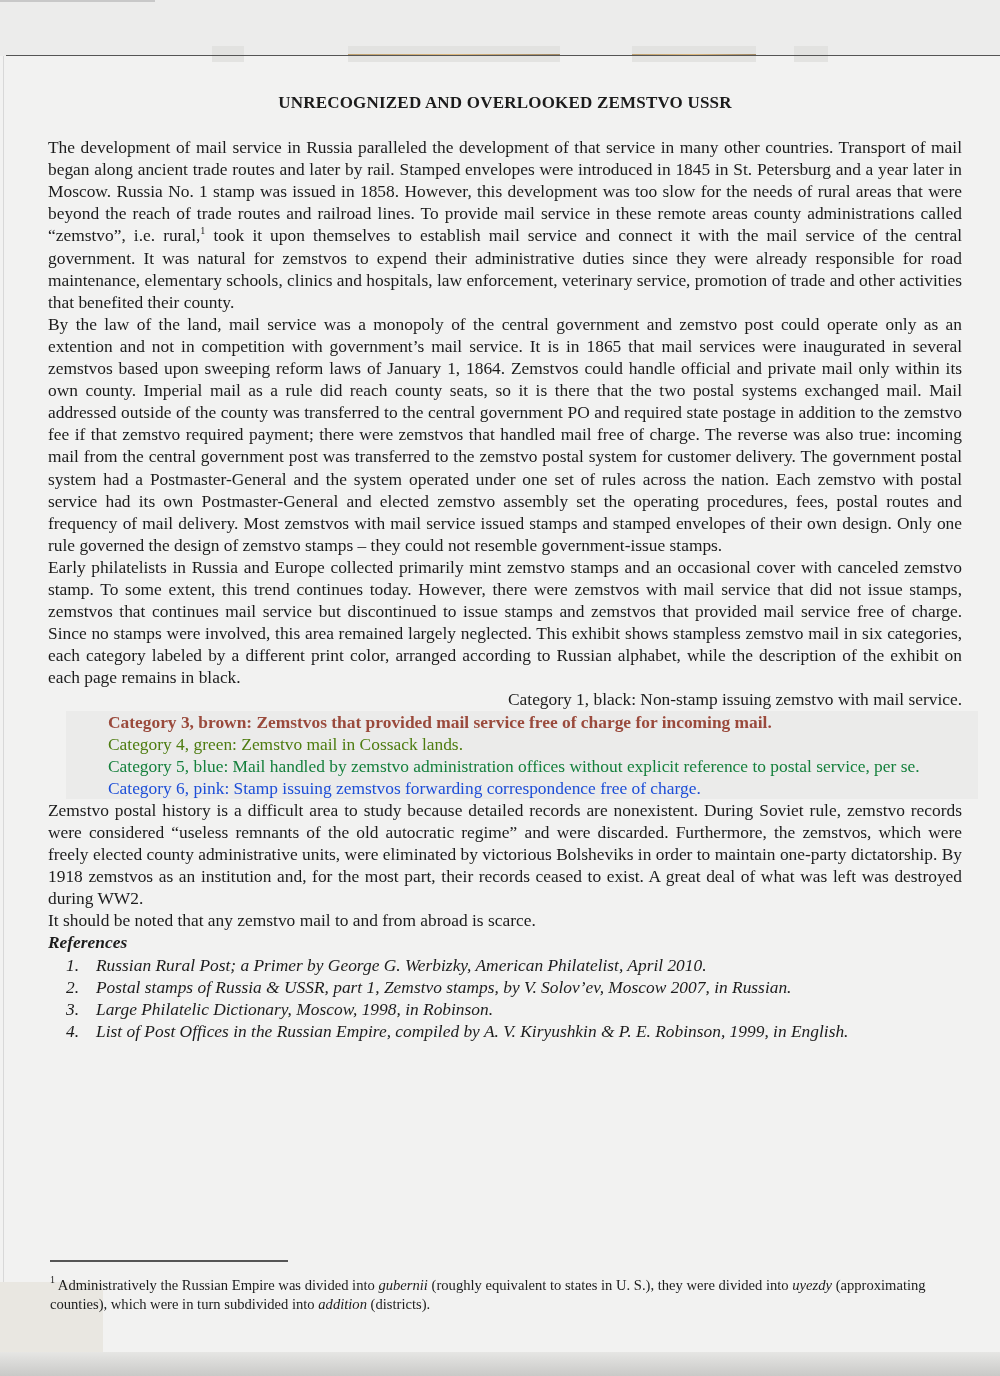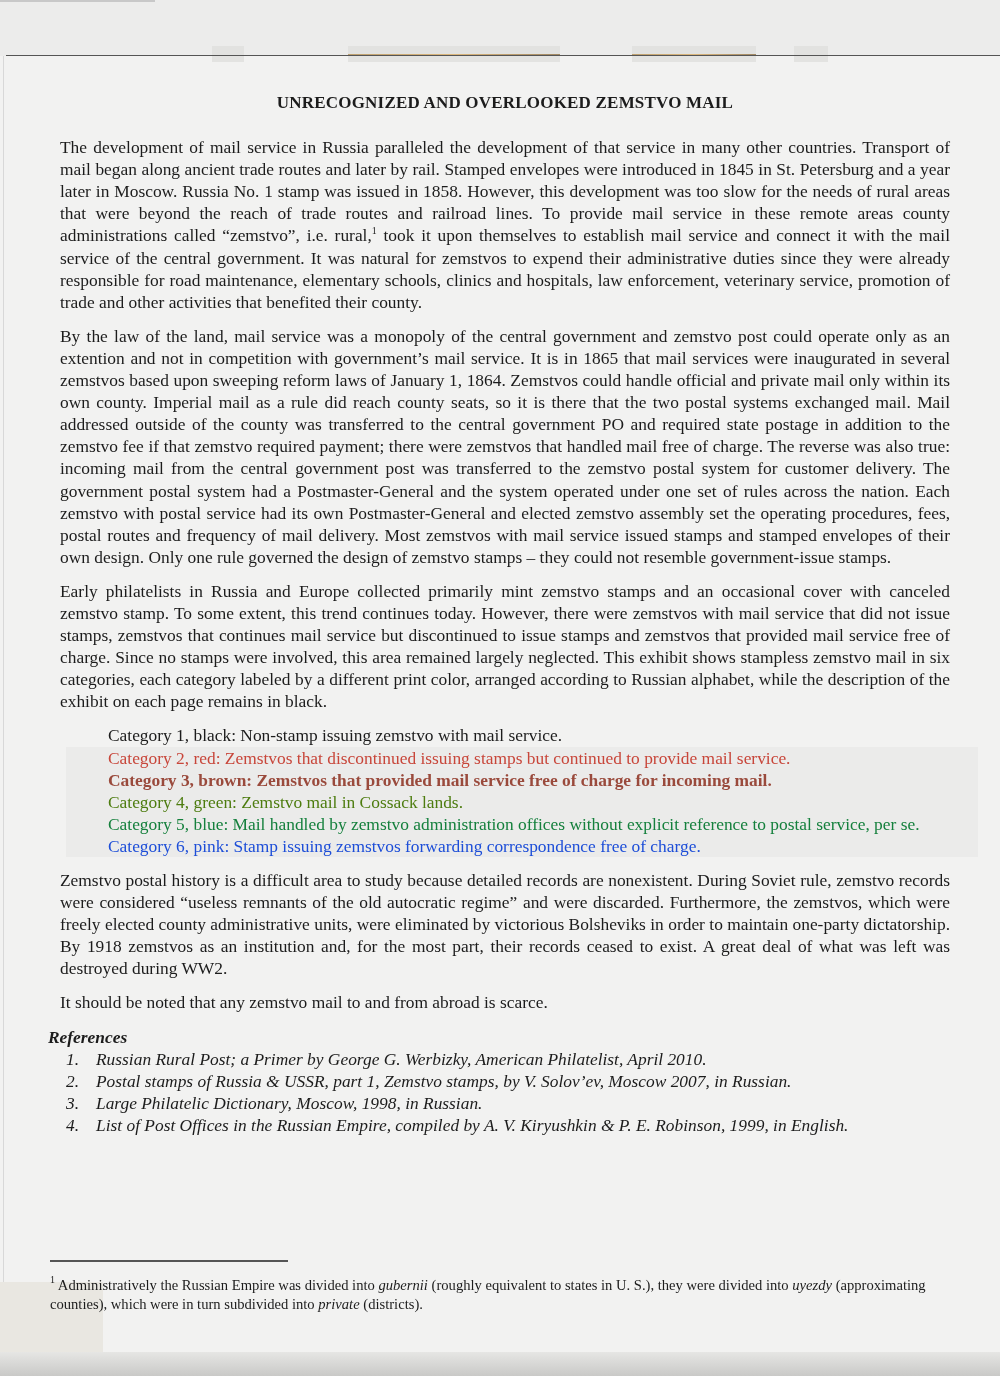--- a/index.html
+++ b/index.html
@@ -23,21 +23,21 @@
     .tape {
       position: absolute; top: 46px; height: 16px; background: rgba(225,225,222,0.85);
     }
     .tape .stripe { position:absolute; left:0; right:0; top:8px; height:2px; background: linear-gradient(90deg,#b08a4a,#d9a85a,#8a6a3a); opacity:.75; }
     .left-edge { position:absolute; left:3px; top:56px; width:1px; height:1310px; background:#d8d8d8; }
     .bottom-strip { position:absolute; left:0; top:1352px; width:1000px; height:24px; background: linear-gradient(#e6e6e4,#c9c9c7); }
     .bottom-corner { position:absolute; left:0; top:1282px; width:103px; height:94px; background:#e9e7e1; }
 
     .doc { position: absolute; left: 48px; top: 92px; width: 914px; font-size: 17.4px; line-height: 22.1px; }
     .title { text-align: center; font-weight: bold; font-size: 17px; margin: 0 0 22px 0; letter-spacing: 0.2px; }
-    p { margin: 12px; text-align: justify; }
+    p { margin: 0; text-align: justify; }
     sup { font-size: 10px; line-height: 0; vertical-align: 7px; }
     .cat-box { margin: 0 0 0 0; }
     .cat { padding-left: 60px; display: block; }
     .cat-shaded { background: #ebebea; margin-left: 18px; padding-left: 42px; width: 870px; }
     .refs-title { font-weight: bold; font-style: italic; }
     ol { margin: 0; padding-left: 0; list-style: none; }
     ol li { font-style: italic; display: flex; text-align: justify; }
     ol li .num { width: 48px; padding-left: 18px; box-sizing: border-box; flex: none; }
     ol li .txt { flex: 1; }
     .fn-rule { position: absolute; left: 50px; top: 1260px; width: 238px; height: 2px; background: #555; }
@@ -55,30 +55,29 @@
 <div class="tape" style="left:632px;width:124px;">
     <div class="stripe"></div>
   </div>
 <div class="tape" style="left:794px;width:34px;"></div>
 <div class="page-edge"></div>
 <div class="left-edge"></div>
 <div class="bottom-corner"></div>
 <div class="bottom-strip"></div>
 
 <div class="doc">
-  <div class="title">UNRECOGNIZED AND OVERLOOKED ZEMSTVO MAIL</div>
+  <div class="title">UNRECOGNIZED AND OVERLOOKED ZEMSTVO USSR</div>
 
   <p><span>The development of mail service in Russia paralleled the development of that service in many other countries. Transport of mail began along ancient trade routes and later by rail. Stamped envelopes were introduced in 1845 in St. Petersburg and a year later in Moscow. Russia No. 1 stamp was issued in 1858. However, this development was too slow for the needs of rural areas that were beyond the reach of trade routes and railroad lines. To provide mail service in these remote areas county administrations called “zemstvo”, i.e. rural,</span><sup>1</sup><span> took it upon themselves to establish mail service and connect it with the mail service of the central government. It was natural for zemstvos to expend their administrative duties since they were already responsible for road maintenance, elementary schools, clinics and hospitals, law enforcement, veterinary service, promotion of trade and other activities that benefited their county.</span></p>
   <p>By the law of the land, mail service was a monopoly of the central government and zemstvo post could operate only as an extention and not in competition with government’s mail service. It is in 1865 that mail services were inaugurated in several zemstvos based upon sweeping reform laws of January 1, 1864. Zemstvos could handle official and private mail only within its own county. Imperial mail as a rule did reach county seats, so it is there that the two postal systems exchanged mail. Mail addressed outside of the county was transferred to the central government PO and required state postage in addition to the zemstvo fee if that zemstvo required payment; there were zemstvos that handled mail free of charge. The reverse was also true: incoming mail from the central government post was transferred to the zemstvo postal system for customer delivery. The government postal system had a Postmaster-General and the system operated under one set of rules across the nation. Each zemstvo with postal service had its own Postmaster-General and elected zemstvo assembly set the operating procedures, fees, postal routes and frequency of mail delivery. Most zemstvos with mail service issued stamps and stamped envelopes of their own design. Only one rule governed the design of zemstvo stamps – they could not resemble government-issue stamps.</p>
   <p>Early philatelists in Russia and Europe collected primarily mint zemstvo stamps and an occasional cover with canceled zemstvo stamp. To some extent, this trend continues today. However, there were zemstvos with mail service that did not issue stamps, zemstvos that continues mail service but discontinued to issue stamps and zemstvos that provided mail service free of charge. Since no stamps were involved, this area remained largely neglected. This exhibit shows stampless zemstvo mail in six categories, each category labeled by a different print color, arranged according to Russian alphabet, while the description of the exhibit on each page remains in black.</p>
 
   <div class="cat-box">
-    <span class="cat" style="color: rgb(28, 28, 28);">Category 1, black: Non-stamp issuing zemstvo with mail service.</span>
+    <span class="cat" style="color: rgb(28, 28, 28); text-align: right;">Category 1, black: Non-stamp issuing zemstvo with mail service.</span>
     <div class="cat-shaded">
-      <span class="cat-item" style="display: block; color: rgb(200, 70, 58);">Category 2, red: Zemstvos that discontinued issuing stamps but continued to provide mail service.</span>
       <span class="cat-item" style="display: block; color: rgb(154, 74, 60); font-weight: bold;">Category 3, brown: Zemstvos that provided mail service free of charge for incoming mail.</span>
       <span class="cat-item" style="display: block; color: #4d7c0f;">Category 4, green: Zemstvo mail in Cossack lands.</span>
       <span class="cat-item" style="display: block; padding-right: 40px; color: #15803d;">Category 5, blue: Mail handled by zemstvo administration offices without explicit reference to postal service, per se.</span>
       <span class="cat-item" style="display: block; color: #1d4ed8;">Category 6, pink: Stamp issuing zemstvos forwarding correspondence free of charge.</span>
     </div>
   </div>
 
   <p>Zemstvo postal history is a difficult area to study because detailed records are nonexistent. During Soviet rule, zemstvo records were considered “useless remnants of the old autocratic regime” and were discarded. Furthermore, the zemstvos, which were freely elected county administrative units, were eliminated by victorious Bolsheviks in order to maintain one-party dictatorship. By 1918 zemstvos as an institution and, for the most part, their records ceased to exist. A great deal of what was left was destroyed during WW2.</p>
   <p>It should be noted that any zemstvo mail to and from abroad is scarce.</p>
 
@@ -87,23 +86,23 @@
     <li>
         <span class="num">1.</span>
         <span class="txt">Russian Rural Post; a Primer by George G. Werbizky, American Philatelist, April 2010.</span>
       </li>
     <li>
         <span class="num">2.</span>
         <span class="txt">Postal stamps of Russia &amp; USSR, part 1, Zemstvo stamps, by V. Solov’ev, Moscow 2007, in Russian.</span>
       </li>
     <li>
         <span class="num">3.</span>
-        <span class="txt">Large Philatelic Dictionary, Moscow, 1998, in Russian.</span>
+        <span class="txt">Large Philatelic Dictionary, Moscow, 1998, in Robinson.</span>
       </li>
     <li>
         <span class="num">4.</span>
         <span class="txt">List of Post Offices in the Russian Empire, compiled by A. V. Kiryushkin &amp; P. E. Robinson, 1999, in English.</span>
       </li>
   </ol>
 </div>
 
 <div class="fn-rule"></div>
-<div class="footnote"><sup>1</sup><span> Administratively the Russian Empire was divided into </span><i>gubernii</i><span> (roughly equivalent to states in U. S.), they were divided into </span><i>uyezdy</i><span> (approximating counties), which were in turn subdivided into </span><i>private</i><span> (districts).</span></div>
+<div class="footnote"><sup>1</sup><span> Administratively the Russian Empire was divided into </span><i>gubernii</i><span> (roughly equivalent to states in U. S.), they were divided into </span><i>uyezdy</i><span> (approximating counties), which were in turn subdivided into </span><i>addition</i><span> (districts).</span></div>
 
 </body></html>

